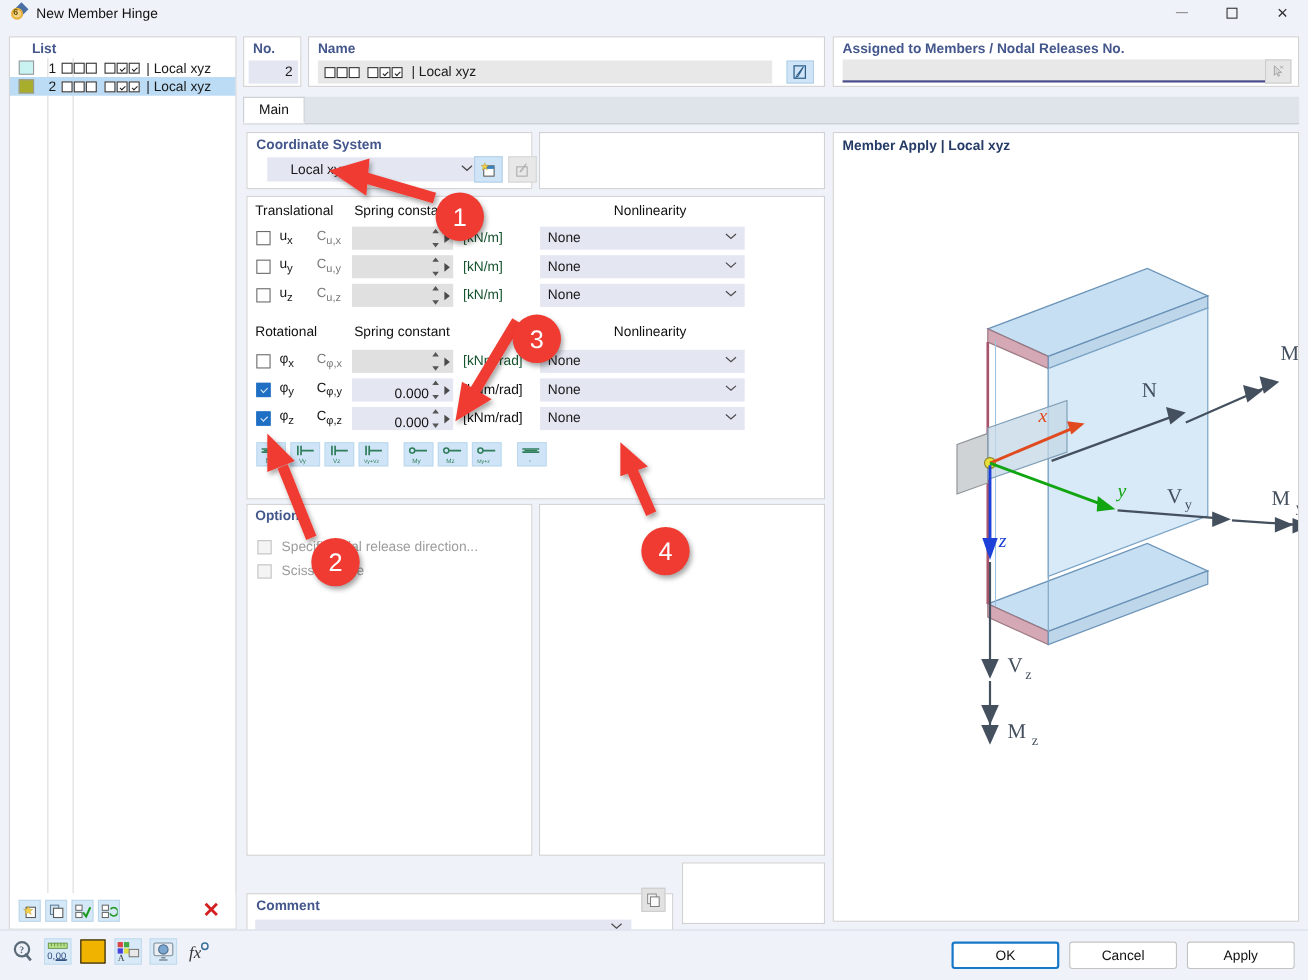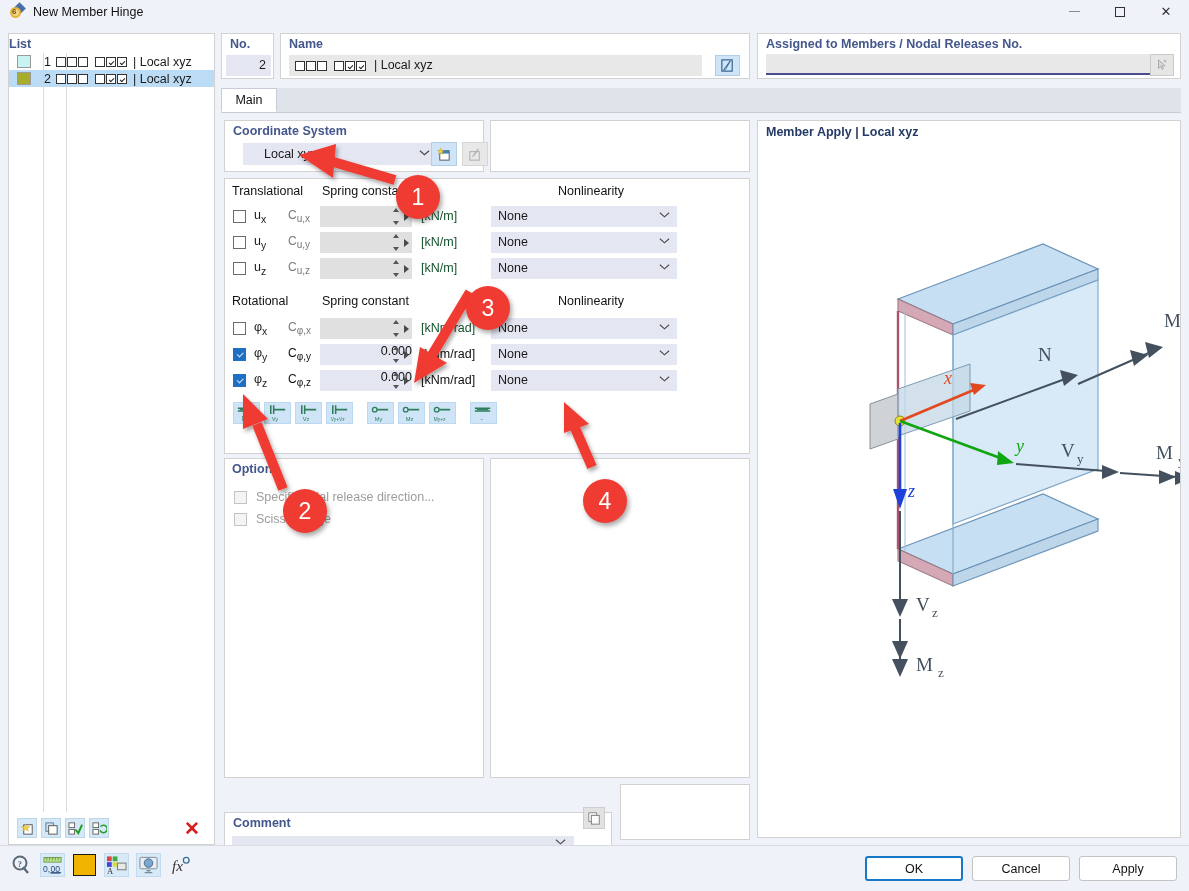--- a/index.html
+++ b/index.html
@@ -75,21 +75,21 @@
   .list-panel {
     position: absolute;
     left: 8px; top: 33px;
     width: 207px; height: 812px;
     background: #fff;
     border: 1px solid #d2d2d2;
     box-sizing: border-box;
   }
   .list-head {
     font-size: 12.5px; font-weight: bold; color:#44578c;
-    padding: 3px 0 2px 0;
+    padding: 3px 0 2px 20px;
   }
   .list-rows { position:relative; }
   .list-row {
     display:flex; align-items:center;
     height: 17px;
     font-size: 12.5px;
     padding-left: 8px;
   }
   .list-row.selected { background:#bcdcf5; }
   .swatch { width:14px; height:13px; border:1px solid #9a9a9a; box-sizing:border-box;}
@@ -219,22 +219,22 @@
   .chk.on::after{
     content:"";position:absolute;left:2.5px;top:3.5px;width:5px;height:2.5px;
     border-left:1.6px solid #dbe9f7;border-bottom:1.6px solid #dbe9f7;
     transform:rotate(-45deg);
   }
   .dof-label { font-size:12.5px; margin-left:8px; width:34px; }
   .c-label { font-size:12px; color:#7a7a7a; width:32px;}
   .c-label.act { color:#111; }
   .spin {
     width:92px;height:21px;background:#e0e0e0;box-sizing:border-box;
-    position:relative; display:flex;align-items:flex-start;justify-content:flex-end;
-    font-size:12.5px; color:#111;
+    position:relative; display:flex;align-items:flex-end;justify-content:flex-end;
+    padding-right:22px; font-size:12.5px; color:#111;
   }
   .spin.act { background:#e4e6f2; }
   .spin .arrows {
     position:absolute; right:12px; top:2px; width:8px; height:17px;
     display:flex;flex-direction:column;justify-content:space-between;align-items:center;
   }
   .tri-u { width:0;height:0;border-left:3.5px solid transparent;border-right:3.5px solid transparent;border-bottom:4px solid #555;}
   .tri-d { width:0;height:0;border-left:3.5px solid transparent;border-right:3.5px solid transparent;border-top:4px solid #555;}
   .tri-r { width:0;height:0;border-top:4px solid transparent;border-bottom:4px solid transparent;border-left:5px solid #4a4a4a; position:absolute; right:3px; top:7px;}
   .unit { font-size:12.5px; margin-left:9px; width:70px; color:#111;}

